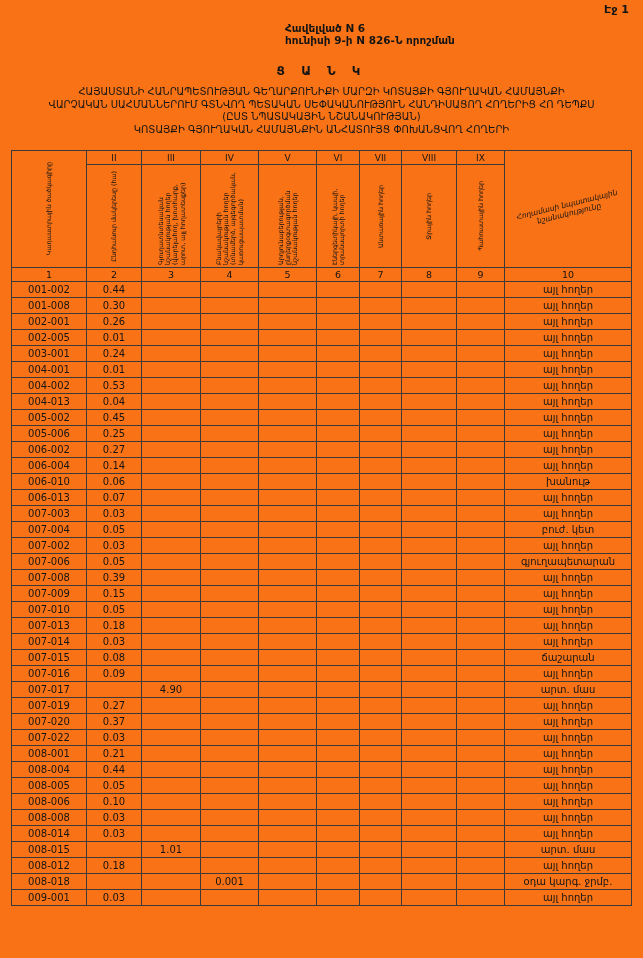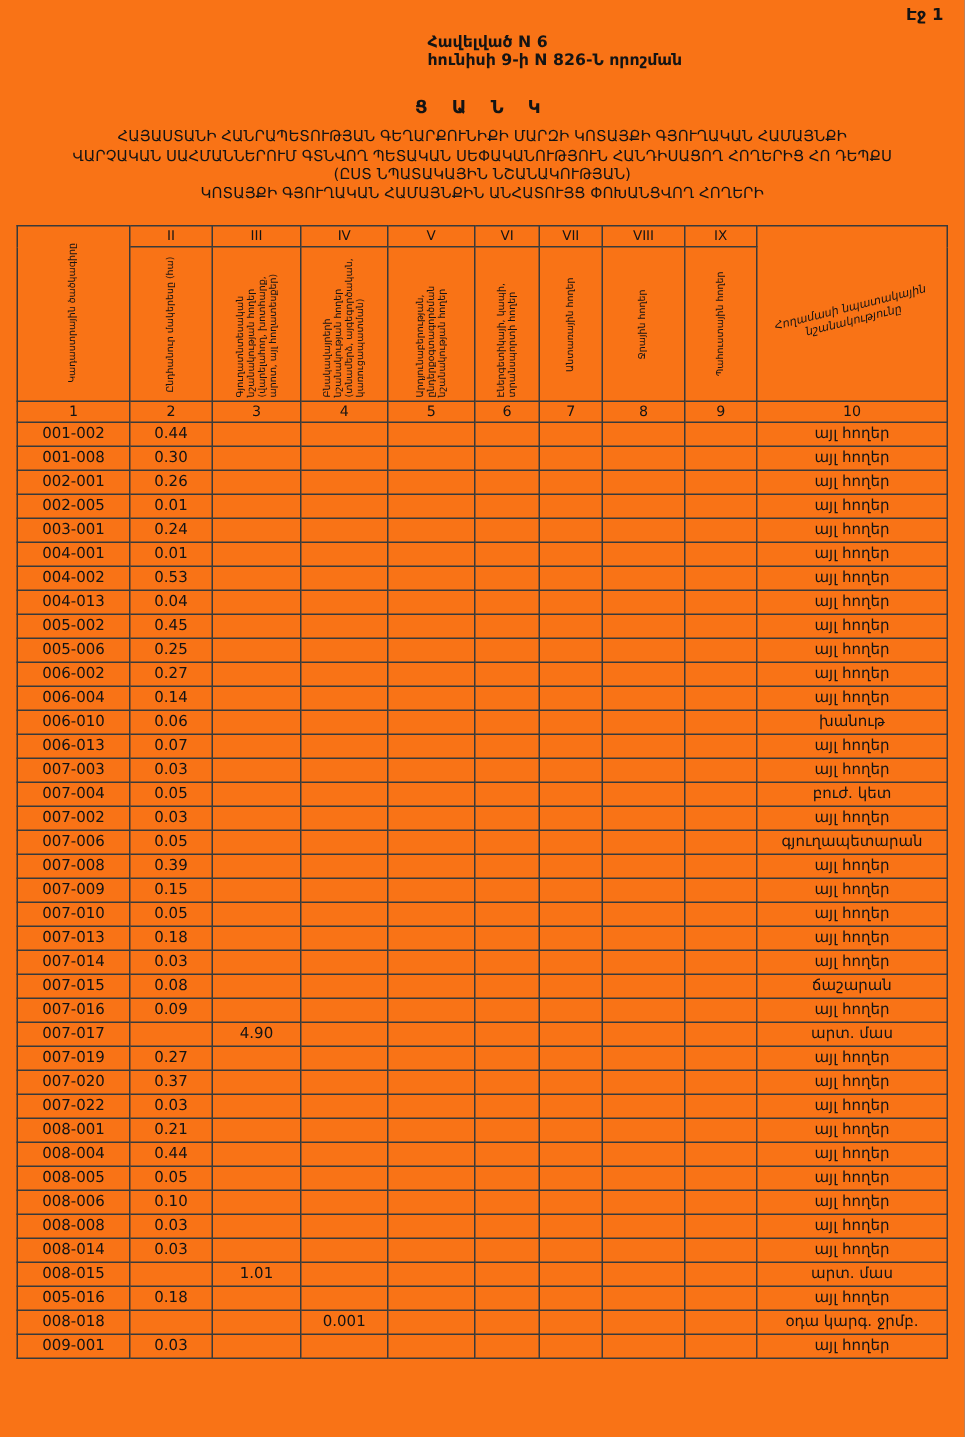--- a/index.html
+++ b/index.html
@@ -605,21 +605,21 @@
           <td>1.01</td>
           <td></td>
           <td></td>
           <td></td>
           <td></td>
           <td></td>
           <td></td>
           <td class="left">արտ. մաս</td>
         </tr>
         <tr>
-          <td>005-016</td>
+          <td>008-012</td>
           <td>0.18</td>
           <td></td>
           <td></td>
           <td></td>
           <td></td>
           <td></td>
           <td></td>
           <td></td>
           <td class="left">այլ հողեր</td>
         </tr>

